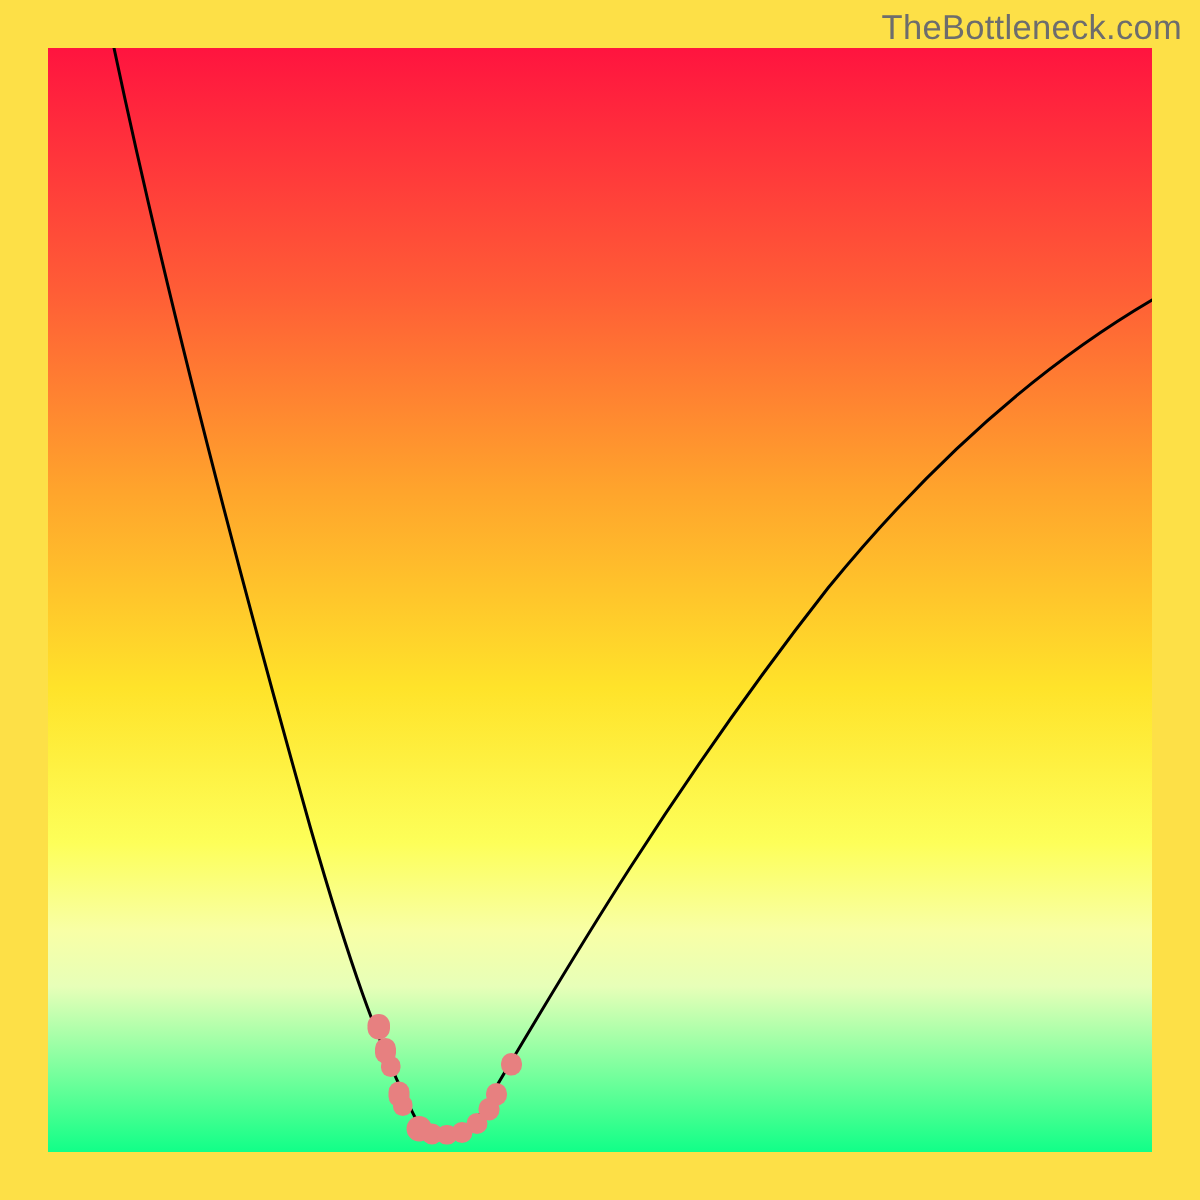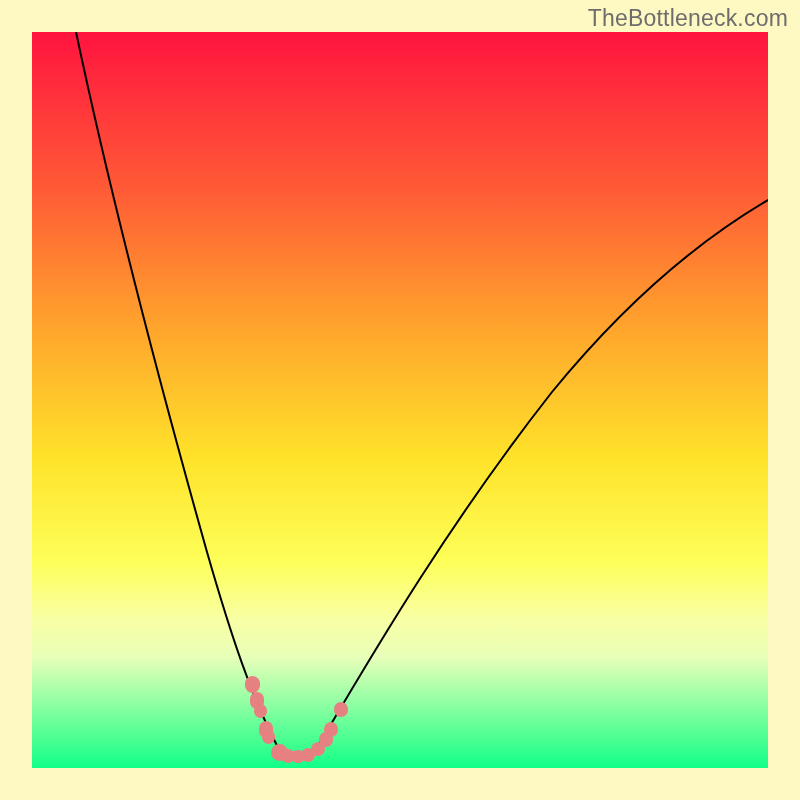--- a/index.html
+++ b/index.html
@@ -10,21 +10,21 @@
     overflow: hidden;
     background: #000;
     font-family: Arial, Helvetica, sans-serif;
   }
   .frame {
     position: absolute;
     left: 0;
     top: 0;
     width: 800px;
     height: 800px;
-    background: #fef9c3;
+    background: #fde047;
   }
   .plot {
     position: absolute;
     left: 32px;
     top: 32px;
     width: 736px;
     height: 736px;
     background: linear-gradient(to bottom,
       #ff143f 0%,
       #ff5d36 22%,

